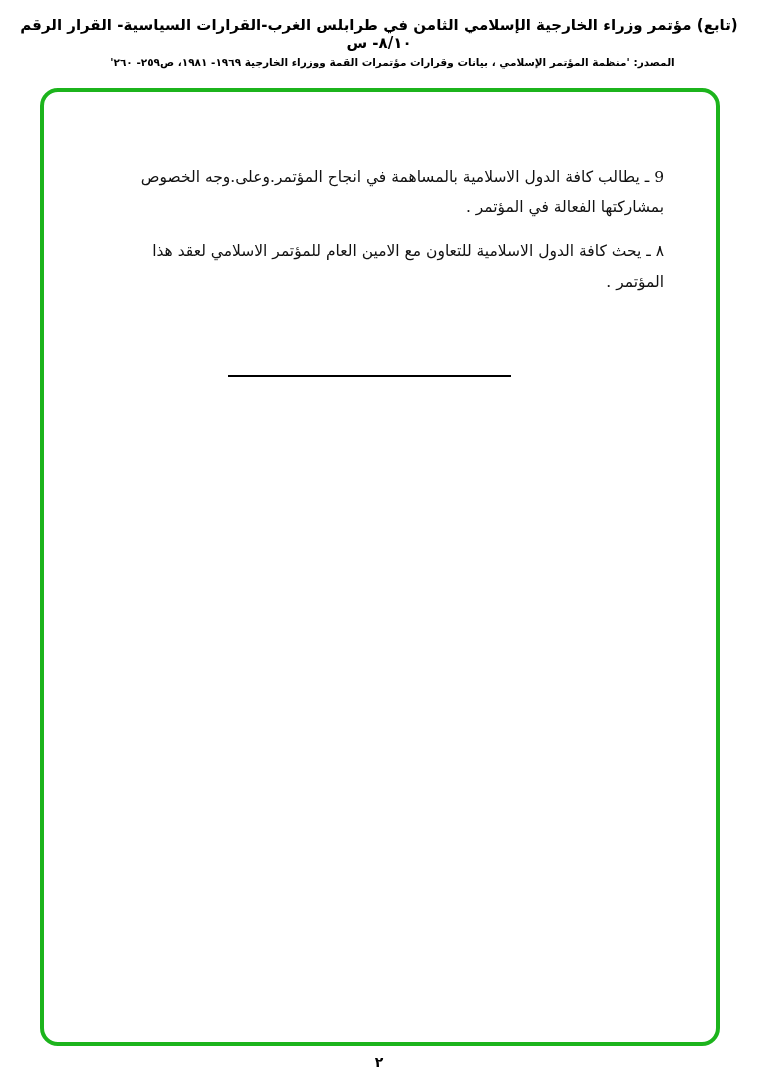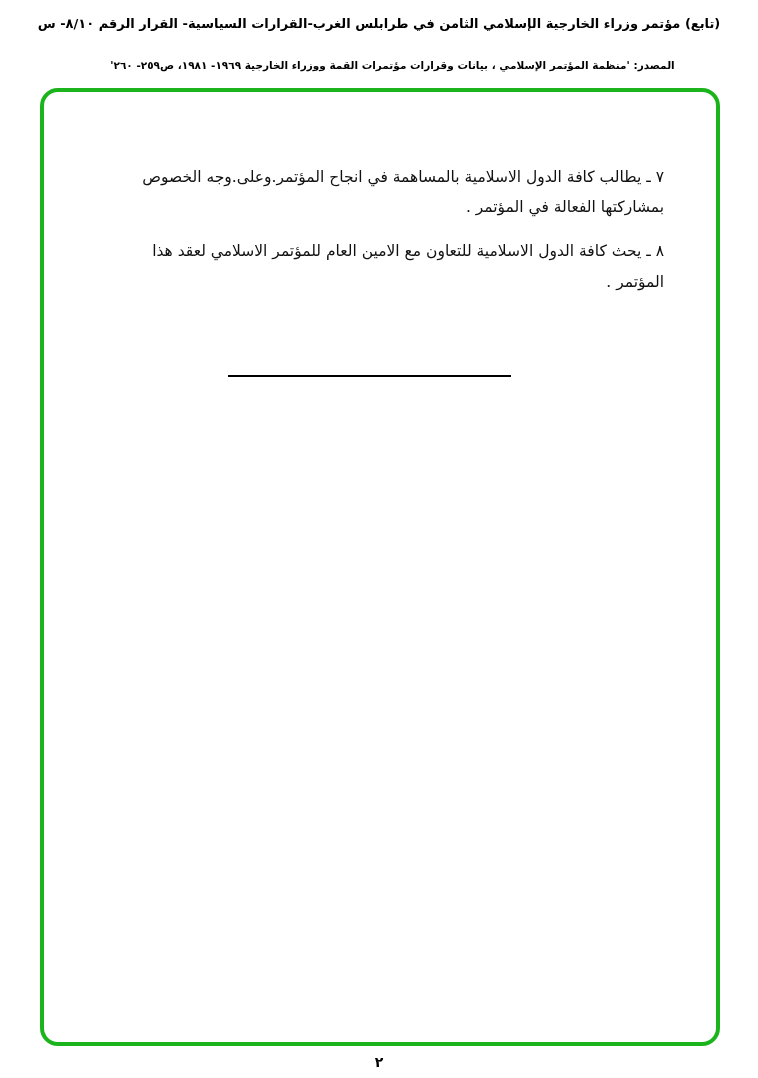--- a/index.html
+++ b/index.html
@@ -19,25 +19,25 @@
   .doc-header {
     position: absolute;
     top: 16px;
     left: 0;
     right: 0;
     text-align: center;
     direction: rtl;
     color: #000000;
   }
   .doc-header .h1 {
-    font-size: 13px;
+    font-size: 15px;
     font-weight: bold;
     font-family: "DejaVu Sans", sans-serif;
     letter-spacing: 0.2px;
-    margin-bottom: 28px;
+    margin-bottom: 4px;
   }
   .doc-header .h2 {
     font-size: 10.5px;
     font-weight: bold;
     font-family: "DejaVu Sans", sans-serif;
     padding-left: 27px;
   }
   .green-frame {
     position: absolute;
     top: 88px;
@@ -86,21 +86,21 @@
 
 <div class="page">
 
   <header class="doc-header">
     <div class="h1">(تابع) مؤتمر وزراء الخارجية الإسلامي الثامن في طرابلس الغرب-القرارات السياسية- القرار الرقم ٨/١٠- س</div>
     <div class="h2">المصدر: 'منظمة المؤتمر الإسلامي ، بيانات وقرارات مؤتمرات القمة ووزراء الخارجية ١٩٦٩- ١٩٨١، ص٢٥٩- ٢٦٠'</div>
   </header>
 
   <div class="green-frame">
     <div class="body-text">
-      <p>٧ ـ يطالب كافة الدول الاسلامية بالمساهمة في انجاح المؤتمر.وعلى.وجه الخصوص بمشاركتها الفعالة في المؤتمر .</p>
+      <p>9 ـ يطالب كافة الدول الاسلامية بالمساهمة في انجاح المؤتمر.وعلى.وجه الخصوص بمشاركتها الفعالة في المؤتمر .</p>
       <p>٨ ـ يحث كافة الدول الاسلامية للتعاون مع الامين العام للمؤتمر الاسلامي لعقد هذا المؤتمر .</p>
     </div>
     <hr class="divider">
   </div>
 
   <footer class="page-footer">
     <span>٢</span>
   </footer>
 
 </div>

